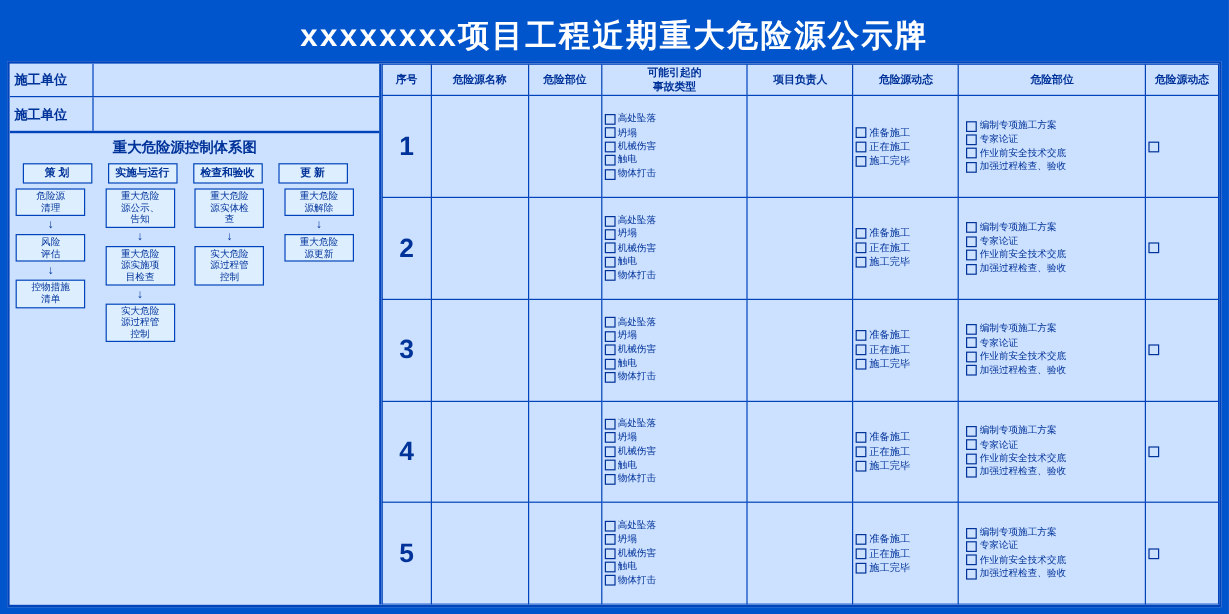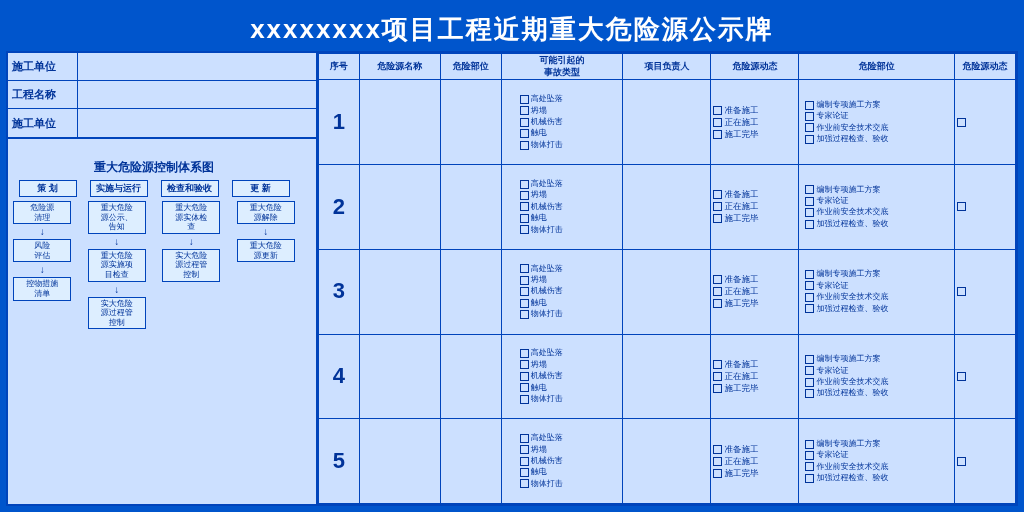--- a/index.html
+++ b/index.html
@@ -71,21 +71,20 @@
       color: #003399;
       padding-left: 6px;
     }
     .diagram-area {
       flex: 1;
       padding: 4px 20px 2px 4px;
       display: flex;
       flex-direction: column;
       align-items: center;
       overflow: hidden;
-      margin-top: 16px;
     }
     .diagram-title {
       font-size: 12px;
       font-weight: bold;
       color: #003399;
       text-align: center;
       margin-bottom: 4px;
     }
     .diagram-box {
       width: 100%;
@@ -182,21 +181,21 @@
       height: 9px;
       border: 1px solid #003399;
       display: inline-block;
       min-width: 9px;
     }
     .incidents-cell {
       text-align: left;
       padding-left: 3px;
     }
     .incidents-cell .checkbox-item {
-      margin: 1px 16px;
+      margin: 1px 0;
     }
     .control-cell {
       text-align: left;
       padding-left: 2px;
     }
     .control-cell .checkbox-item {
       margin: 1px 4px;
     }
     .status-cell {
       text-align: left;
@@ -219,24 +218,20 @@
 <body>
 
 <div class="outer">
   <div class="title-bar">xxxxxxxx项目工程近期重大危险源公示牌</div>
   <div class="content-area">
 
     <div class="left-panel">
       <div class="info-rows">
         <div class="info-row">
           <div class="info-label">施工单位</div>
-          <div class="info-value"></div>
-        </div>
-        <div class="info-row">
-          <div class="info-label">工程名称</div>
           <div class="info-value"></div>
         </div>
         <div class="info-row">
           <div class="info-label">施工单位</div>
           <div class="info-value"></div>
         </div>
       </div>
 
       <div class="diagram-area">
         <div class="diagram-title">重大危险源控制体系图</div>

